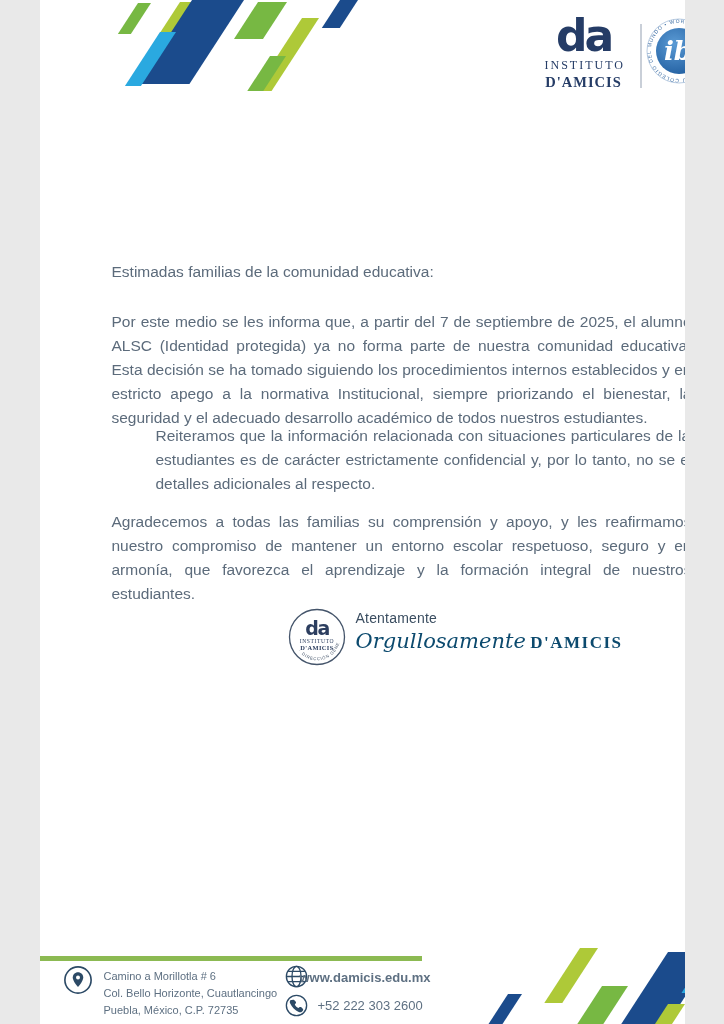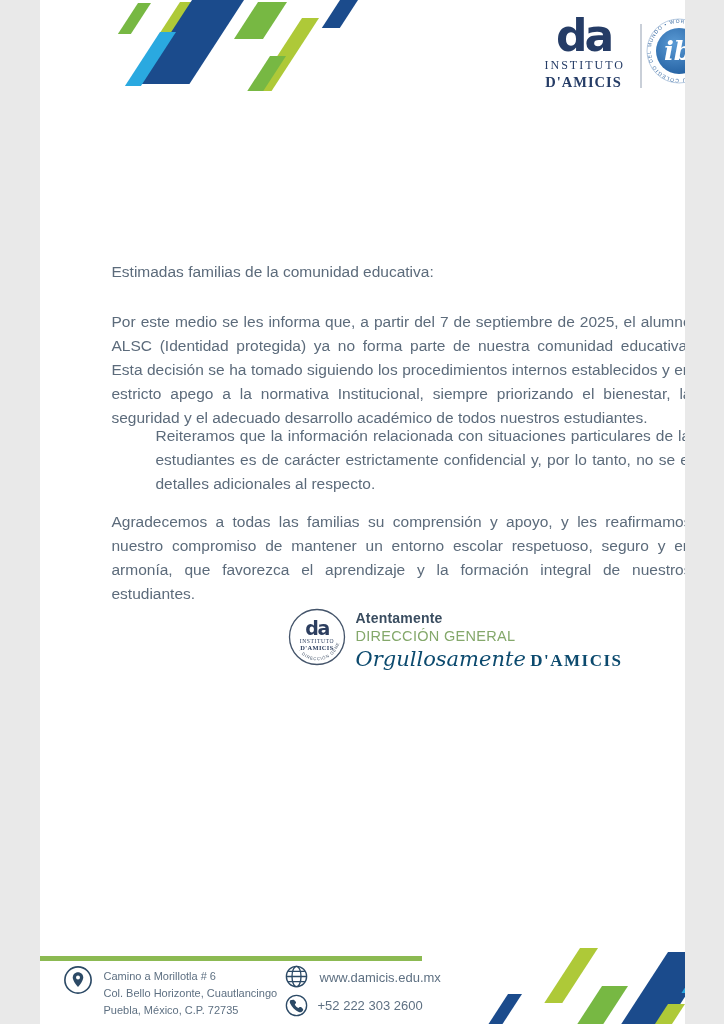--- a/index.html
+++ b/index.html
@@ -28,32 +28,32 @@
   .date-line{top:164px;}
   .greeting{top:260px;}
   .para{text-align:justify;}
   .p1{top:302px;margin-top:8px;}
   .p2{top:424px;margin-left:44px;}
   .p3{top:510px;}
 
   
   .seal{position:absolute;left:247px;top:607px;}
   .sig-block{position:absolute;left:316px;top:610px;}
-  .sig-closing{font-size:14px;font-weight:bold;color:#3A4D60;letter-spacing:.2px;}
+  .sig-closing{font-size:14px;font-weight:normal;color:#3A4D60;letter-spacing:.2px;}
   .sig-dept{font-size:14.5px;color:#84A86B;letter-spacing:.3px;margin-top:2px;}
   .sig-tagline{margin-top:3px;white-space:nowrap;color:#0c4a6e;}
   .sig-script{font-family:"DejaVu Serif",serif;font-style:italic;font-size:21px;}
   .sig-brand{font-family:"Liberation Serif",serif;font-weight:bold;font-size:17px;letter-spacing:1.5px;}
 
   
   .footer-line{position:absolute;left:0;top:956px;width:382px;height:5px;background:#8CBA52;}
   .footer-icon{position:absolute;}
   .addr{position:absolute;left:64px;top:968px;color:#5E7082;font-size:11px;line-height:17px;}
   .contact-text{position:absolute;color:#5E7082;font-size:13px;}
-  .web-text{left:280px;top:970px;}
+  .web-text{left:260px;top:970px;font-weight:bold;}
   .phone-text{left:278px;top:998px;}
 </style>
 </head>
 <body>
 
 <div class="page">
 
   <div>
     <div class="shape c-green" style="left:98px;top:3px;width:13px;height:31px;"></div>
     <div class="shape c-lime" style="left:140px;top:2px;width:28px;height:33px;"></div>
@@ -105,21 +105,20 @@
       <text x="30" y="28" text-anchor="middle" font-family="DejaVu Sans,sans-serif" font-weight="bold" font-size="19" letter-spacing="-1.5" fill="#2C3E5F">da</text>
       <text x="30" y="36" text-anchor="middle" font-family="Liberation Serif,serif" font-size="5.6" letter-spacing=".6" fill="#2C3E5F">INSTITUTO</text>
       <text x="30" y="43" text-anchor="middle" font-family="Liberation Serif,serif" font-weight="bold" font-size="6.4" letter-spacing=".4" fill="#2C3E5F">D'AMICIS</text>
       <text font-size="4.2" fill="#44546A" letter-spacing=".8" font-family="Liberation Sans,sans-serif">
         <textPath href="#sealarc" startOffset="8">· DIRECCIÓN GENERAL ·</textPath>
       </text>
     </svg>
   </div>
   <div class="sig-block">
     <div class="sig-closing">Atentamente</div>
-    <div class="sig-dept">DIRECCIÓN GENERAL</div>
     <div class="sig-tagline">
       <span class="sig-script">Orgullosamente</span>
       <span class="sig-brand">D'AMICIS</span>
     </div>
   </div>
 
   <div class="footer-line"></div>
 
   <div class="footer-icon" style="left:23px;top:965px;">
     <svg width="30" height="30" viewBox="0 0 24 24">

